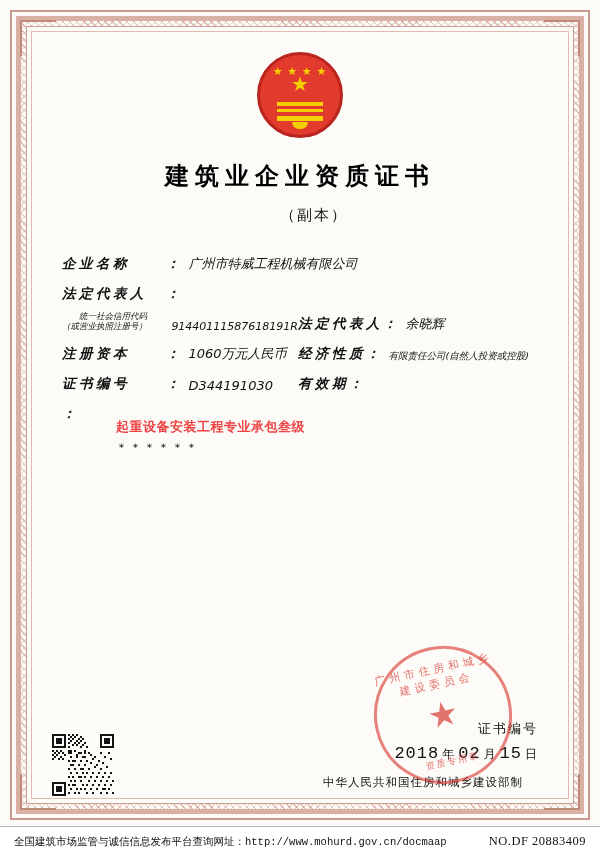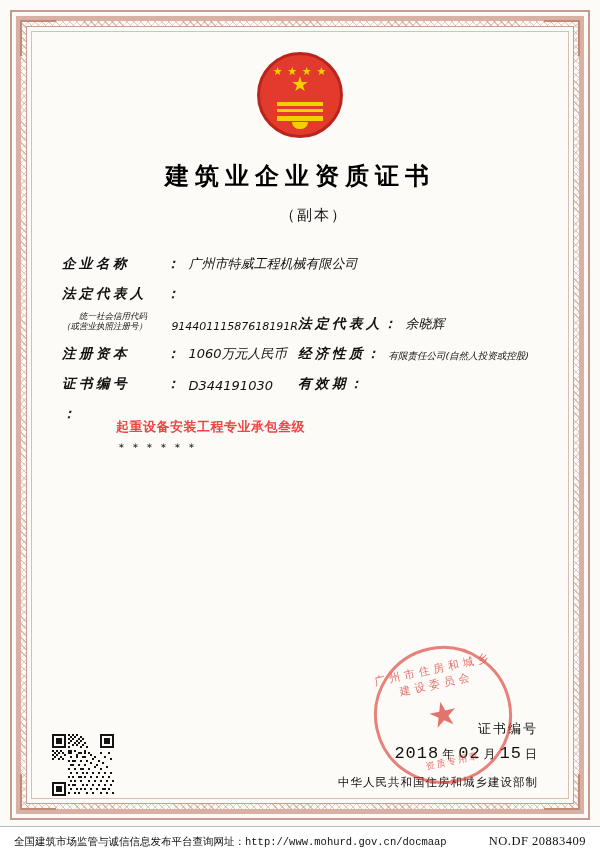--- a/index.html
+++ b/index.html
@@ -233,21 +233,21 @@
     display: flex;
     align-items: baseline;
     gap: 3px;
   }
   .date-line .num {
     font-family: Liberation Mono, monospace;
     font-size: 17px;
   }
   .ministry {
     position: absolute;
-    right: 62px; bottom: 66px;
+    right: 77px; bottom: 66px;
     font-family: "DejaVu Sans", sans-serif;
     font-size: 11.5px;
     letter-spacing: 1px;
     color: #111;
     margin-left: 44px;
   }
   .seal {
     position: absolute;
     right: 88px; bottom: 72px;
     width: 132px; height: 132px;

